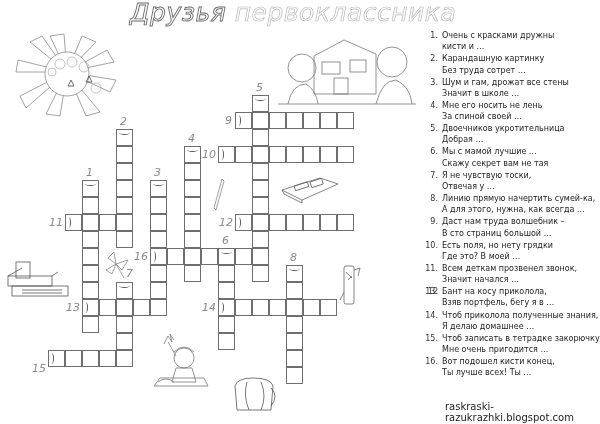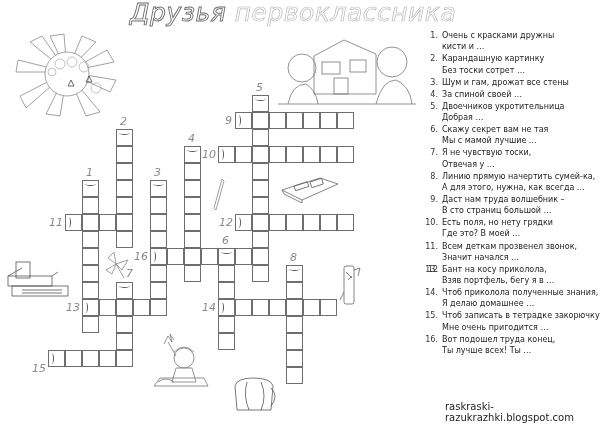--- a/index.html
+++ b/index.html
@@ -254,39 +254,41 @@
 
 <div class="clues" id="clues">
     <div class="clue">
       <span class="n">1.</span>
       <span class="t">Очень с красками дружны</span>
       <span class="t">кисти и …</span>
     </div>
     <div class="clue">
       <span class="n">2.</span>
       <span class="t">Карандашную картинку</span>
-      <span class="t">Без тоски сотрет …</span>
+      <span class="t">Без труда сотрет …</span>
     </div>
     <div class="clue">
       <span class="n">3.</span>
       <span class="t">Шум и гам, дрожат все стены</span>
+      <span class="t">Значит в школе …</span>
     </div>
     <div class="clue">
       <span class="n">4.</span>
+      <span class="t">Мне его носить не лень</span>
       <span class="t">За спиной своей …</span>
     </div>
     <div class="clue">
       <span class="n">5.</span>
       <span class="t">Двоечников укротительница</span>
       <span class="t">Добрая …</span>
     </div>
     <div class="clue">
       <span class="n">6.</span>
+      <span class="t">Мы с мамой лучшие …</span>
       <span class="t">Скажу секрет вам не тая</span>
-      <span class="t">Мы с мамой лучшие …</span>
     </div>
     <div class="clue">
       <span class="n">7.</span>
       <span class="t">Я не чувствую тоски,</span>
       <span class="t">Отвечая у …</span>
     </div>
     <div class="clue">
       <span class="n">8.</span>
       <span class="t">Линию прямую начертить сумей-ка,</span>
       <span class="t">А для этого, нужна, как всегда …</span>
@@ -319,18 +321,18 @@
       <span class="t">Чтоб приколола полученные знания,</span>
       <span class="t">Я делаю домашнее …</span>
     </div>
     <div class="clue">
       <span class="n">15.</span>
       <span class="t">Чтоб записать в тетрадке закорючку,</span>
       <span class="t">Мне очень пригодится …</span>
     </div>
     <div class="clue">
       <span class="n">16.</span>
-      <span class="t">Вот подошел труда конец,</span>
+      <span class="t">Вот подошел кисти конец,</span>
       <span class="t">Ты лучше всех! Ты …</span>
     </div>
   </div>
 
 <div class="site">raskraski-razukrazhki.blogspot.com</div>
 
 </body></html>

